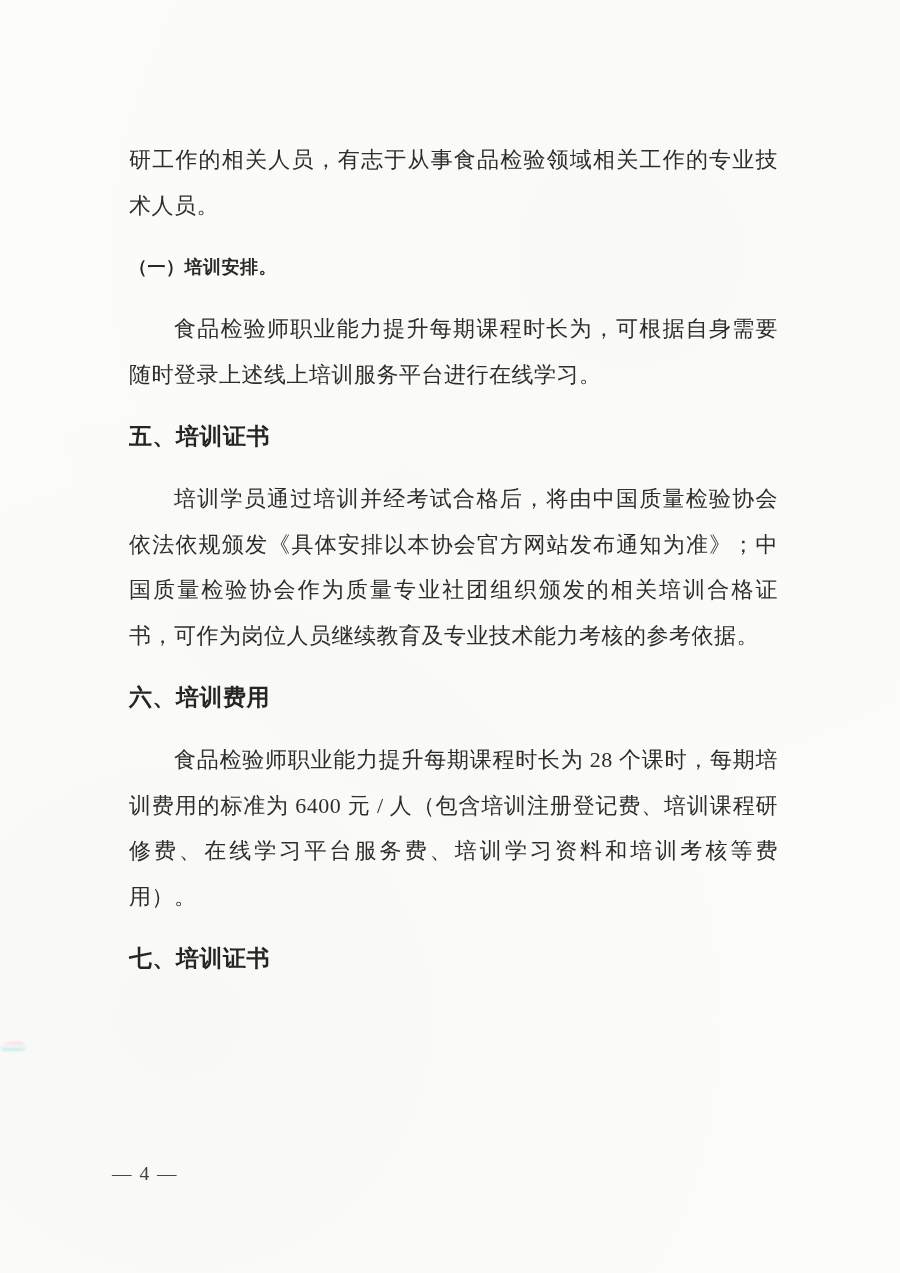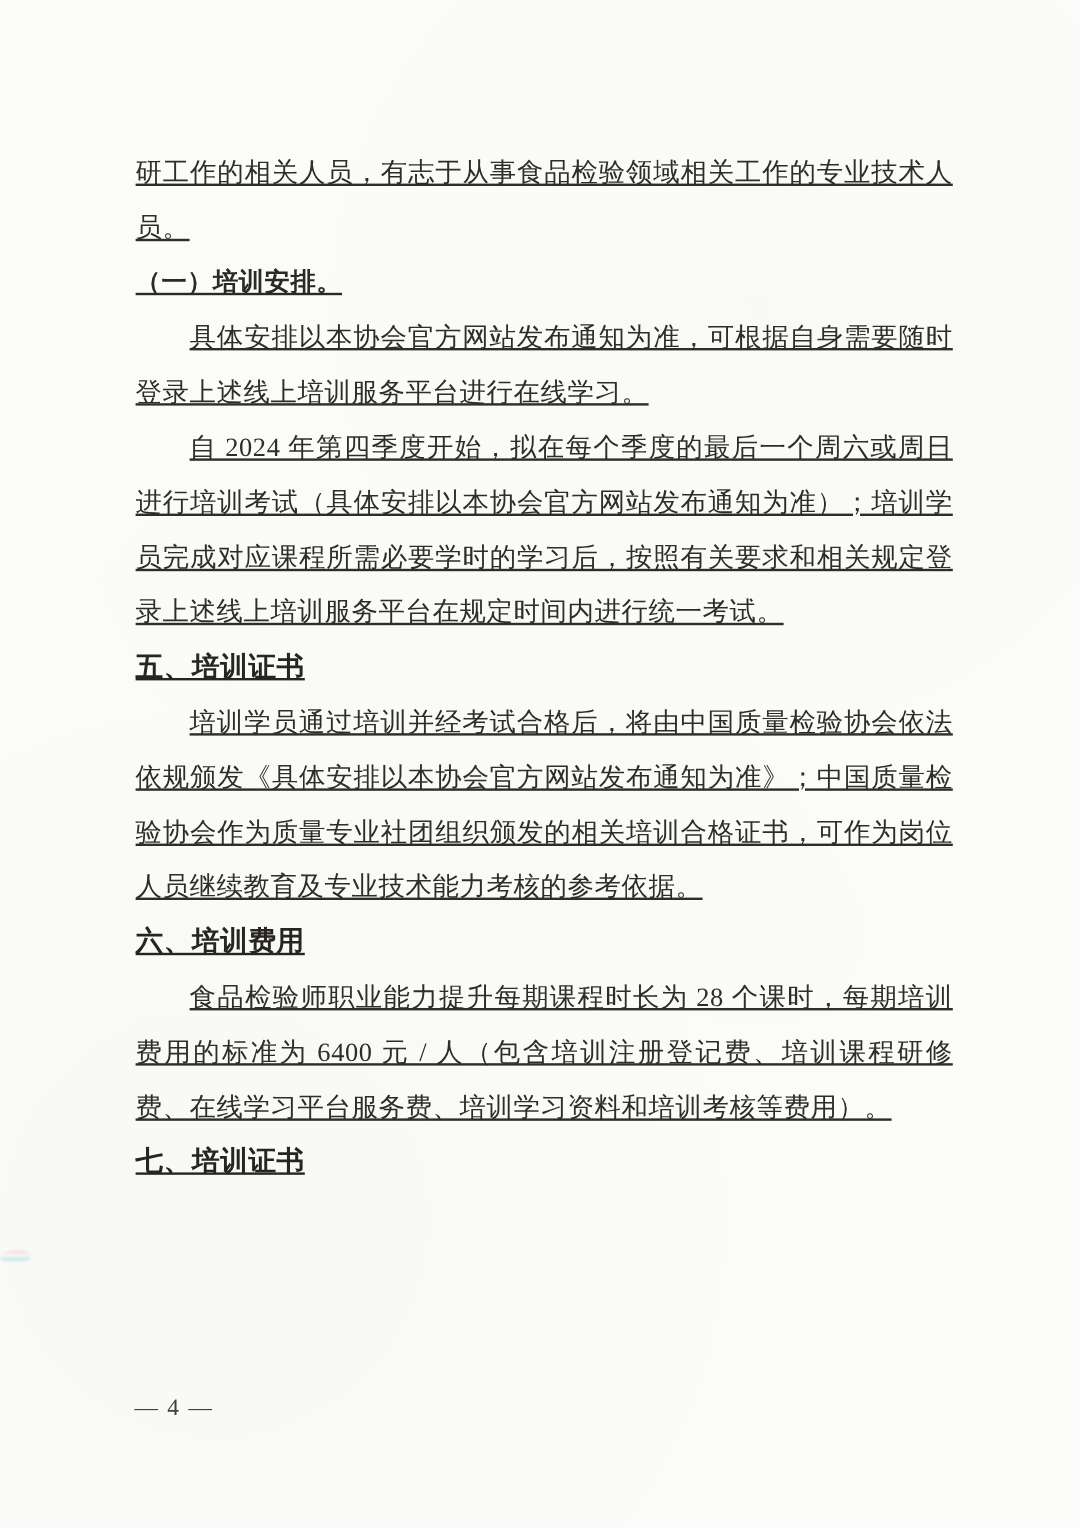--- a/index.html
+++ b/index.html
@@ -25,42 +25,41 @@
     position: absolute;
     left: 113px;
     top: 121px;
     width: 681px;
     font-size: 22px;
     line-height: 45.8px;
     letter-spacing: 0.5px;
     color: #2e2d2b;
   }
   .text-block p {
-    margin: 0;
+    margin: 16px;
     padding: 0;
-    text-decoration: underline;
   }
   .p-cont {
     text-align: justify;
   }
   .p-body {
     text-indent: 45px;
     text-align: justify;
   }
   .p-h1 {
     padding-left: 45px;
     font-weight: bold;
     font-size: 23px;
     font-family: "Liberation Sans", sans-serif;
     color: #262523;
   }
   .p-h2 {
     padding-left: 43px;
     font-weight: bold;
-    font-size: 21px;
+    font-size: 18px;
     color: #2a2927;
   }
   .page-number {
     position: absolute;
     left: 112px;
     top: 1163px;
     font-size: 19.5px;
     letter-spacing: 1.5px;
     color: #3f3f3f;
     font-family: "Liberation Serif", serif;
@@ -83,22 +82,21 @@
 </head>
 <body>
 
 <div class="page">
 
   <div class="scan-smudge"></div>
 
   <div class="text-block">
     <p class="p-cont">研工作的相关人员，有志于从事食品检验领域相关工作的专业技术人员。</p>
     <p class="p-h2">（一）培训安排。</p>
-    <p class="p-body">具体安排以本协会官方网站发布通知为准，可根据自身需要随时登录上述线上培训服务平台进行在线学习。</p>
-    <p class="p-body">自 2024 年第四季度开始，拟在每个季度的最后一个周六或周日进行培训考试（具体安排以本协会官方网站发布通知为准）；培训学员完成对应课程所需必要学时的学习后，按照有关要求和相关规定登录上述线上培训服务平台在规定时间内进行统一考试。</p>
+    <p class="p-body">食品检验师职业能力提升每期课程时长为，可根据自身需要随时登录上述线上培训服务平台进行在线学习。</p>
     <p class="p-h1">五、培训证书</p>
     <p class="p-body">培训学员通过培训并经考试合格后，将由中国质量检验协会依法依规颁发《具体安排以本协会官方网站发布通知为准》；中国质量检验协会作为质量专业社团组织颁发的相关培训合格证书，可作为岗位人员继续教育及专业技术能力考核的参考依据。</p>
     <p class="p-h1">六、培训费用</p>
     <p class="p-body">食品检验师职业能力提升每期课程时长为 28 个课时，每期培训费用的标准为 6400 元 / 人（包含培训注册登记费、培训课程研修费、在线学习平台服务费、培训学习资料和培训考核等费用）。</p>
     <p class="p-h1">七、培训证书</p>
   </div>
 
   <div class="page-number">— 4 —</div>
 
 </div>

